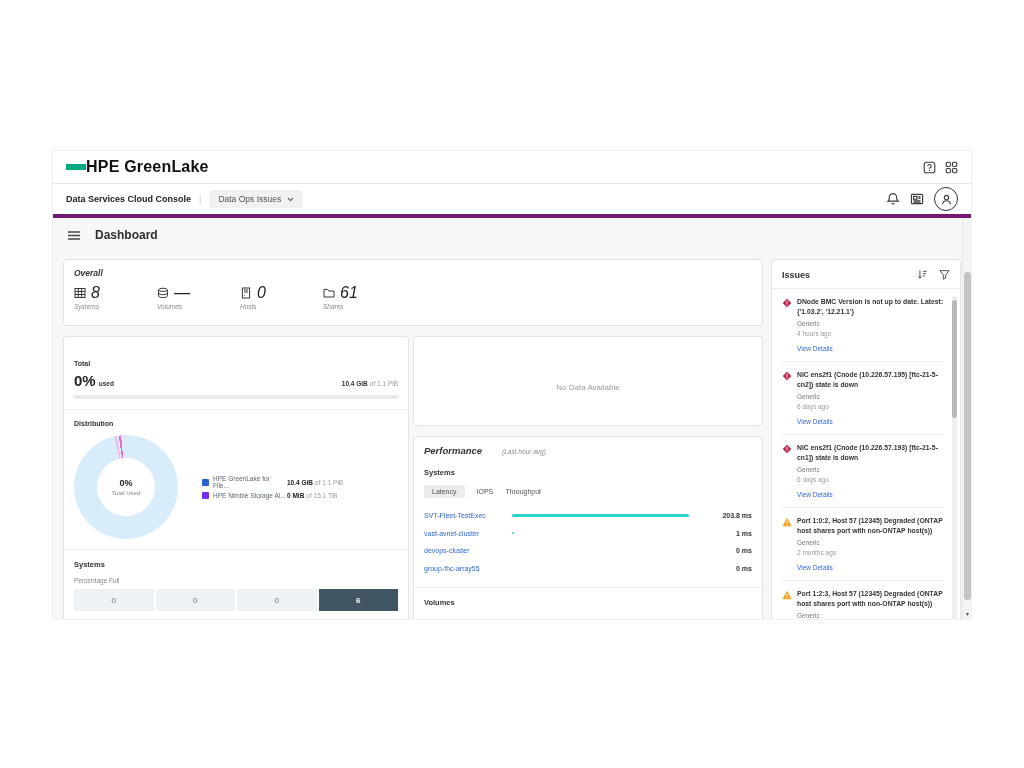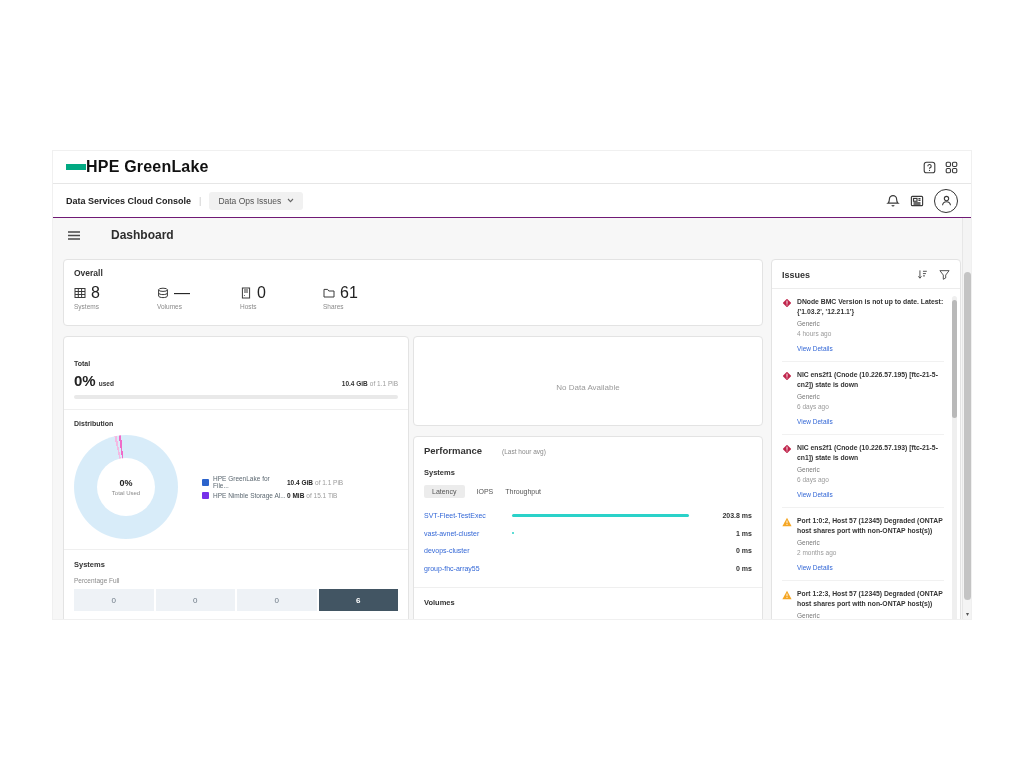--- a/index.html
+++ b/index.html
@@ -10,39 +10,39 @@
 
   
   .header1 { height:33px; display:flex; align-items:center; padding:0 13px;
     border-bottom:1px solid #e6e6e6; background:#fff; }
   .hpe-logo { width:20px; height:4px; border:3px solid #01a982; }
   .brand { margin-left:0; font-size:16px; font-weight:bold; color:#111; letter-spacing:.2px; }
   .h-icons { margin-left:auto; display:flex; align-items:center; gap:9px; }
   .icon-btn { display:flex; align-items:center; justify-content:center; cursor:pointer; background:none; border:none; padding:0; }
 
   .header2 { height:34px; display:flex; align-items:center; padding:0 13px;
-    border-bottom:1px solid #701a75; background:#fff; }
+    border-bottom:4px solid #701a75; background:#fff; }
   .console-label { font-size:9px; font-weight:bold; color:#222; }
   .pipe { color:#c9c9c9; font-size:9px; margin:0 8px; }
   .app-pill { display:flex; align-items:center; gap:6px; background:#f1f1f1; border:none;
     border-radius:3px; padding:4px 9px; font-size:8.5px; color:#555; cursor:pointer; font-family:inherit; }
   .h2-icons { margin-left:auto; display:flex; align-items:center; gap:10px; }
   .avatar-ring { width:24px; height:24px; border:1.2px solid #333; border-radius:50%;
     display:flex; align-items:center; justify-content:center; }
 
   
   .main { position:absolute; left:0; right:0; top:67px; bottom:0; background:#f7f7f7; overflow:hidden; }
-  .title-row { display:flex; align-items:center; gap:31px; padding:10px 15px 0 15px; }
+  .title-row { display:flex; align-items:center; gap:15px; padding:10px 15px 0 15px; }
   .page-title { font-size:12px; font-weight:bold; color:#2e2e2e; }
 
   .panel { position:absolute; background:#fff; border:1px solid #e3e3e3; border-radius:4px; padding:8px 10px; }
   .panel-title { font-size:8.5px; font-weight:bold; color:#333; }
 
   
-  .panel-overall { left:10px; top:41px; width:700px; height:67px; }
+  .panel-overall { left:10px; top:41px; width:700px; height:67px;font-style:italic; }
   .stats-row { display:flex; margin-top:7px; }
   .stat { margin-right:37px; min-width:46px; }
   .stat-top { display:flex; align-items:center; gap:5px; }
   .stat-value { font-size:16px; color:#222; line-height:1; }
   .stat-label { font-size:6.5px; color:#8a8a8a; margin-top:2px; }
 
   
   .panel-capacity { left:10px; top:118px; width:346px; height:330px; }
   .sub-label { font-size:7px; font-weight:bold; color:#333; }
   .total-label { margin-top:15px; }
@@ -73,21 +73,21 @@
     font-size:8px; color:#6d7a86; }
   .bucket.dark { background:#425563; color:#fff; font-weight:bold; }
 
   
   .panel-savings { left:360px; top:118px; width:350px; height:90px; }
   .empty-text { position:absolute; left:0; right:0; top:52%; text-align:center;
     font-size:8px; color:#9a9a9a; }
 
   
   .panel-performance { left:360px; top:218px; width:350px; height:230px; }
-  .perf-title-row { display:flex; align-items:baseline; gap:20px; }
+  .perf-title-row { display:flex; align-items:baseline; gap:20px;font-style:italic; }
   .perf-title { font-size:9.5px; font-weight:bold; color:#333; }
   .perf-subtitle { font-size:6.5px; color:#8a8a8a; }
   .perf-systems-label { margin-top:12px; font-size:7.5px; font-weight:bold; color:#333; }
   .tabs { display:flex; align-items:center; gap:12px; margin-top:8px; }
   .tab { font-size:7px; color:#555; padding:3px 0; cursor:pointer; border:none; background:none; font-family:inherit; }
   .tab.active { background:#ececec; border-radius:2px; padding:3px 8px; }
   .perf-rows { margin-top:9px; }
   .perf-row { display:flex; align-items:center; height:17.5px; }
   .perf-name { width:88px; font-size:7px; color:#3367d6; text-decoration:none; flex:none; cursor:pointer; }
   .perf-bar-track { flex:1; position:relative; height:3px; }

